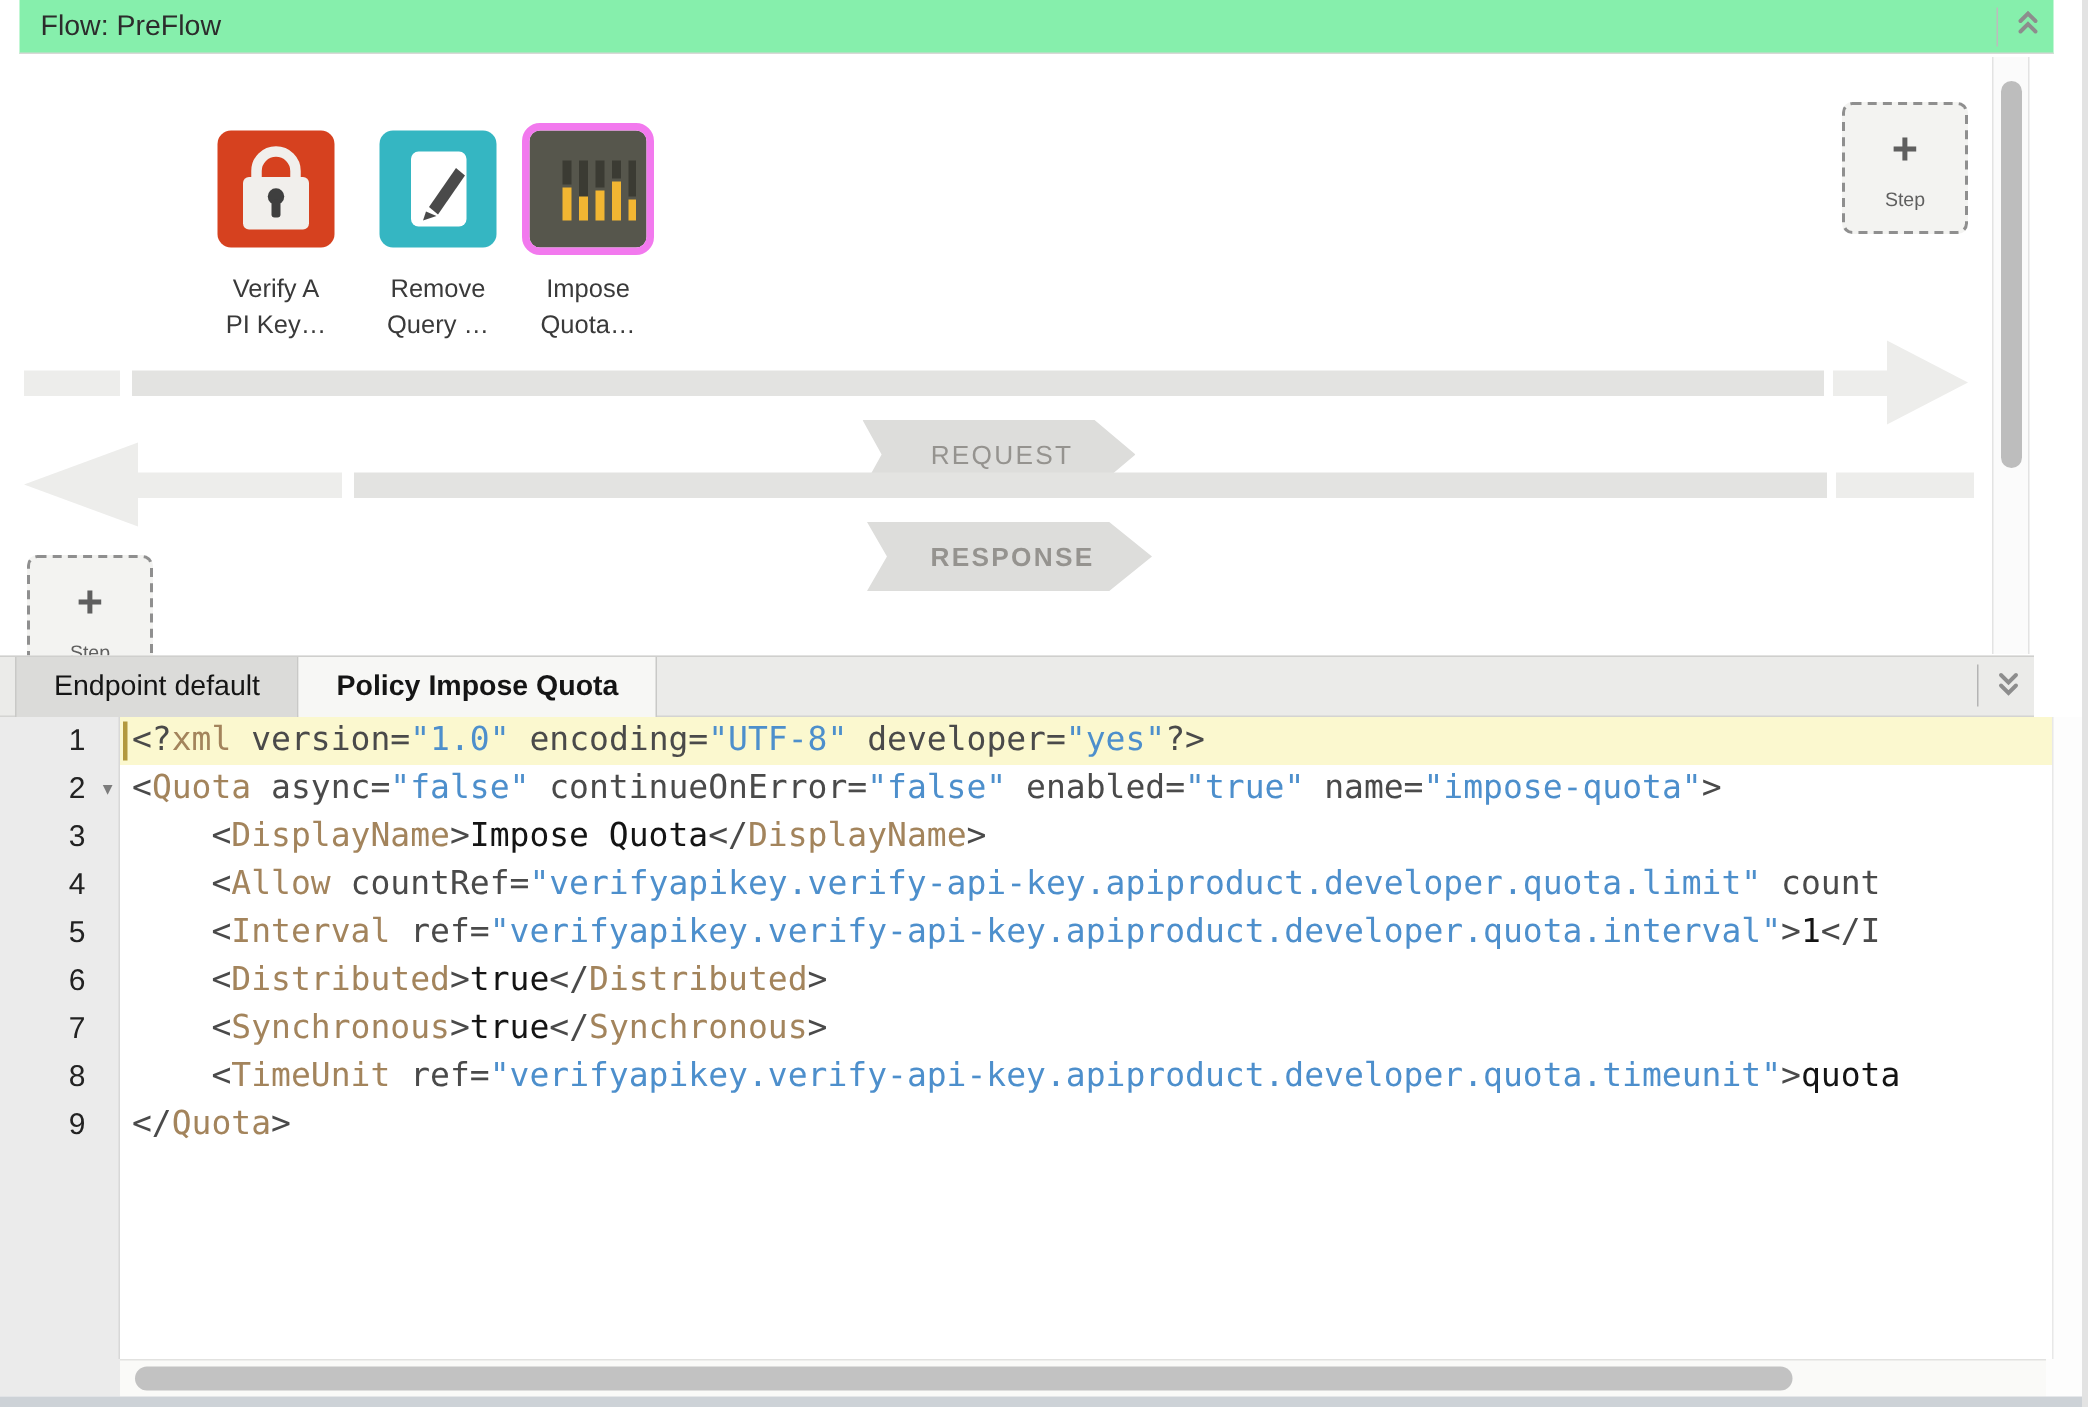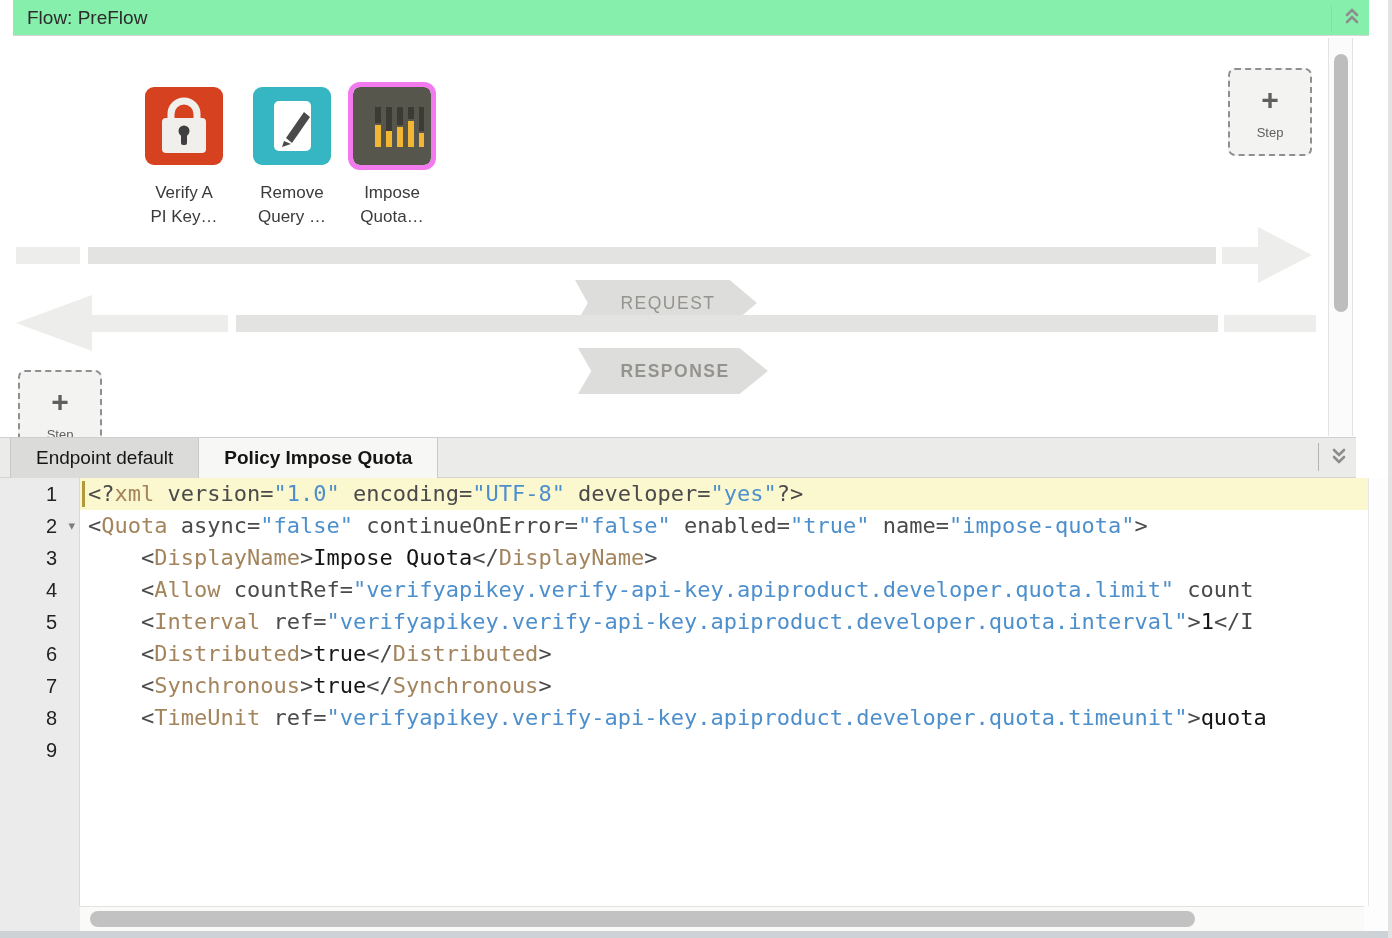--- a/index.html
+++ b/index.html
@@ -203,20 +203,21 @@
         </div>
       <div class="code" id="code">
           <div class="code-line hl"><span class="caret"></span><span class="tk-d">&lt;?</span><span class="tk-t">xml</span><span class="tk-d"> version=</span><span class="tk-b">"1.0"</span><span class="tk-d"> encoding=</span><span class="tk-b">"UTF-8"</span><span class="tk-d"> developer=</span><span class="tk-b">"yes"</span><span class="tk-d">?&gt;</span></div>
           <div class="code-line"><span class="tk-d">&lt;</span><span class="tk-t">Quota</span><span class="tk-d"> async=</span><span class="tk-b">"false"</span><span class="tk-d"> continueOnError=</span><span class="tk-b">"false"</span><span class="tk-d"> enabled=</span><span class="tk-b">"true"</span><span class="tk-d"> name=</span><span class="tk-b">"impose-quota"</span><span class="tk-d">&gt;</span></div>
           <div class="code-line"><span class="tk-d">    &lt;</span><span class="tk-t">DisplayName</span><span class="tk-d">&gt;</span><span class="tk-k">Impose Quota</span><span class="tk-d">&lt;/</span><span class="tk-t">DisplayName</span><span class="tk-d">&gt;</span></div>
           <div class="code-line"><span class="tk-d">    &lt;</span><span class="tk-t">Allow</span><span class="tk-d"> countRef=</span><span class="tk-b">"verifyapikey.verify-api-key.apiproduct.developer.quota.limit"</span><span class="tk-d"> count</span></div>
           <div class="code-line"><span class="tk-d">    &lt;</span><span class="tk-t">Interval</span><span class="tk-d"> ref=</span><span class="tk-b">"verifyapikey.verify-api-key.apiproduct.developer.quota.interval"</span><span class="tk-d">&gt;</span><span class="tk-k">1</span><span class="tk-d">&lt;/I</span></div>
           <div class="code-line"><span class="tk-d">    &lt;</span><span class="tk-t">Distributed</span><span class="tk-d">&gt;</span><span class="tk-k">true</span><span class="tk-d">&lt;/</span><span class="tk-t">Distributed</span><span class="tk-d">&gt;</span></div>
           <div class="code-line"><span class="tk-d">    &lt;</span><span class="tk-t">Synchronous</span><span class="tk-d">&gt;</span><span class="tk-k">true</span><span class="tk-d">&lt;/</span><span class="tk-t">Synchronous</span><span class="tk-d">&gt;</span></div>
           <div class="code-line"><span class="tk-d">    &lt;</span><span class="tk-t">TimeUnit</span><span class="tk-d"> ref=</span><span class="tk-b">"verifyapikey.verify-api-key.apiproduct.developer.quota.timeunit"</span><span class="tk-d">&gt;</span><span class="tk-k">quota</span></div>
+          <div class="code-line"><span class="tk-d">&lt;/</span><span class="tk-t">Quota</span><span class="tk-d">&gt;</span></div>
         </div>
       <div class="code-right"></div>
     </div>
     <div class="hscroll-row">
       <div class="hscroll-left"></div>
       <div class="hscroll">
         <div class="thumb"></div>
       </div>
       <div class="hscroll-right"></div>
     </div>

